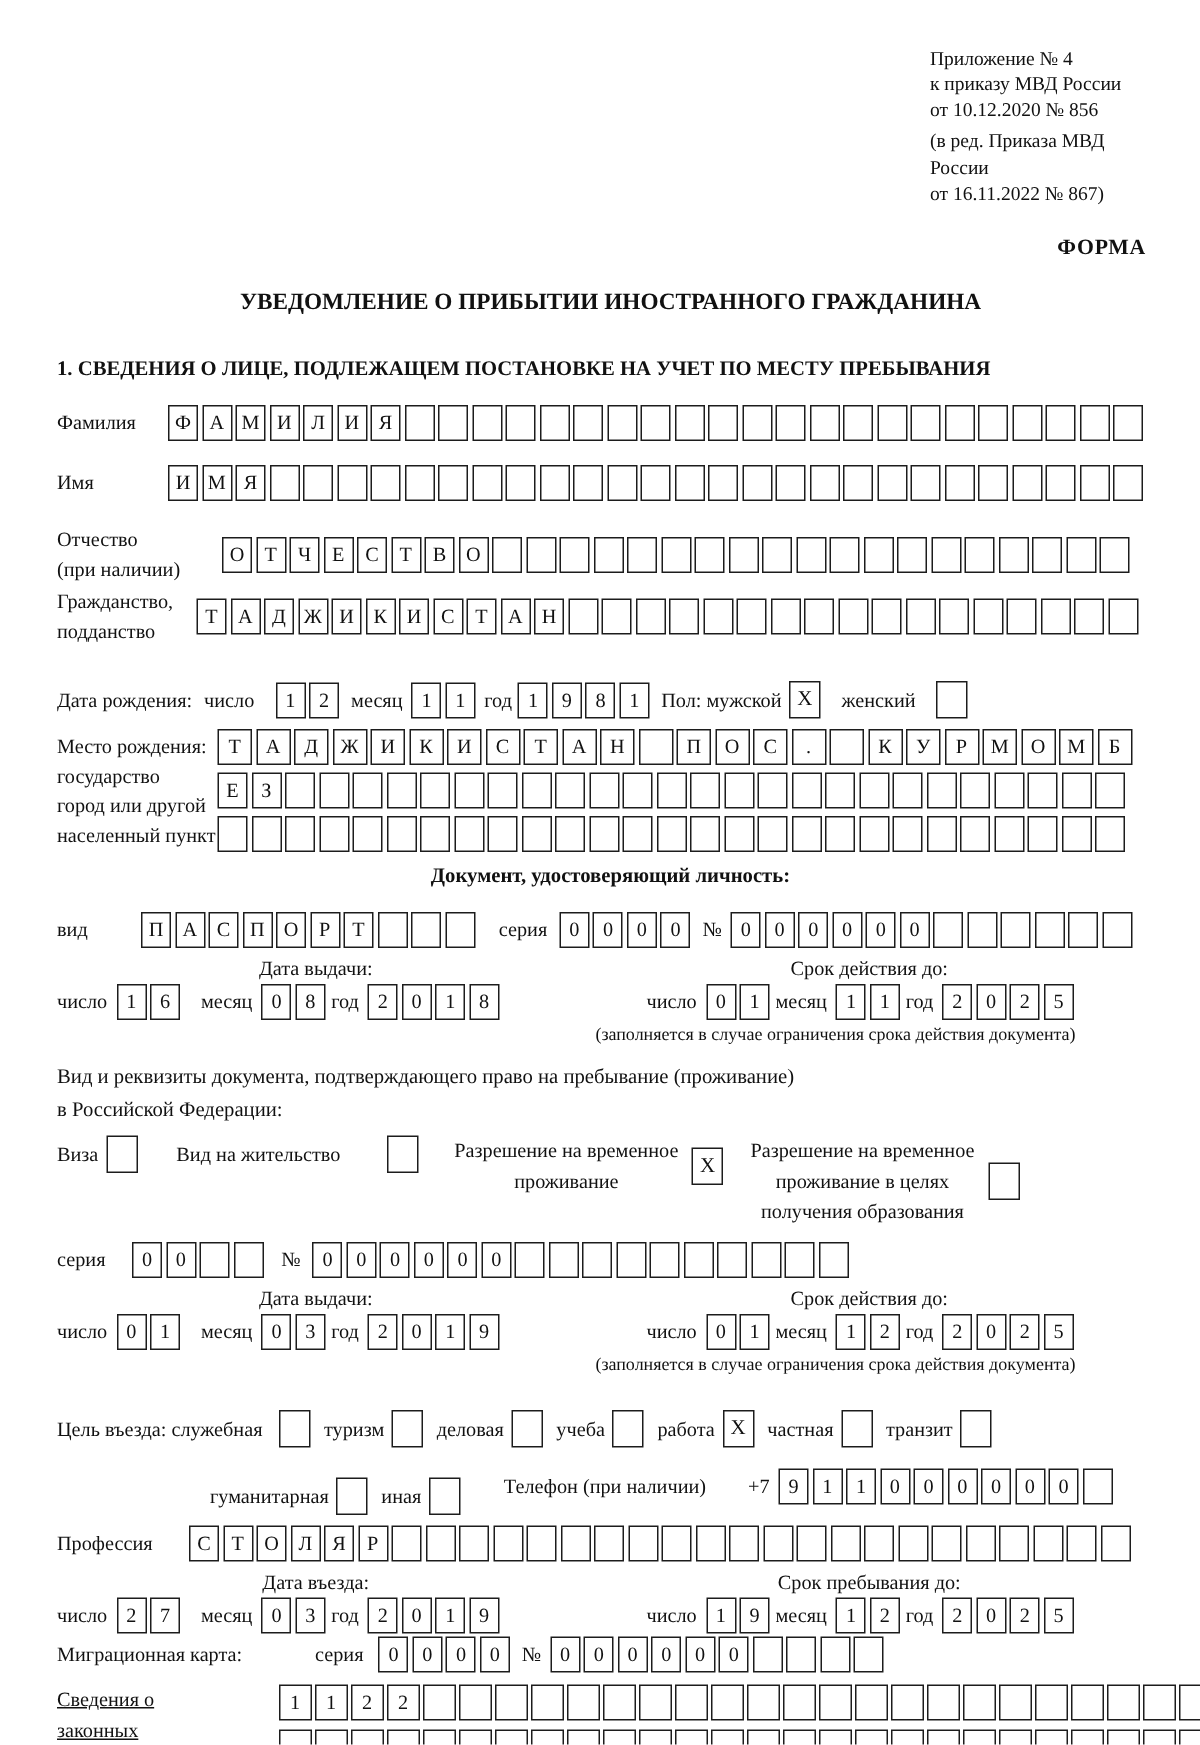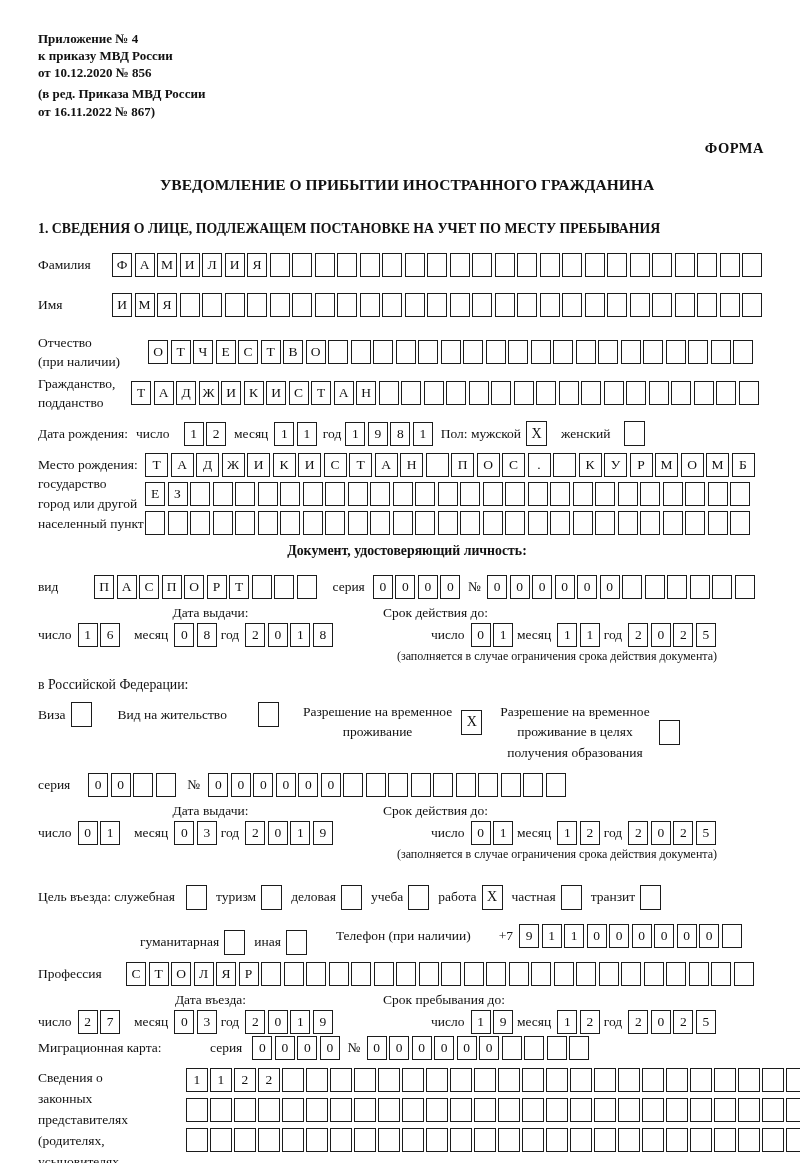--- a/index.html
+++ b/index.html
@@ -1,20 +1,20 @@
 <!DOCTYPE html>
 <html><head>
 <meta charset="utf-8">
 <style>
   html,body{margin:0;padding:0;background:#fff;}
   body{width:800px;height:1163px;overflow:hidden;font-family:"Liberation Serif","DejaVu Serif",serif;color:#111;}
   .page{width:800px;height:1163px;box-sizing:border-box;padding:30px 24px 0 38px;position:relative;}
 
   
-  .hdr{font-size:13px;line-height:1.32;font-weight:bold;}
+  .hdr{margin-left:582px;font-size:13px;line-height:1.32;}
   .hdr .sub{margin-top:4px;}
   .forma{margin-top:20px;text-align:right;padding-right:12px;font-weight:bold;font-size:14.5px;letter-spacing:.5px;}
 
   
   .title{margin-top:16px;text-align:center;font-weight:bold;font-size:15.5px;line-height:1.55;}
   .uline{display:inline-block;width:56px;border-bottom:2.2px solid #333;height:1px;vertical-align:baseline;margin-left:8px;}
   .sec-head{margin-top:24px;font-weight:bold;font-size:13.8px;text-align:left;}
 
   
   .row{display:flex;align-items:center;margin-top:16px;}
@@ -29,21 +29,21 @@
   .cbx{width:21px;height:25px;box-sizing:border-box;border:1.7px solid #1c1c1c;display:inline-flex;align-items:center;justify-content:center;font-size:14px;flex:none;background:#fff;}
 
   .w72{width:74px;}
   .w110{width:110px;}
   .w93{width:93px;}
   .mlab{width:107px;}
 
   
   .dlabels{display:flex;margin-top:6px;font-size:13.5px;}
   .dlabels .l{width:345px;text-align:center;flex:none;}
-  .dlabels .r{flex:1;text-align:left;}
+  .dlabels .r{flex:1;text-align:center;}
   .dates{display:flex;margin-top:2px;align-items:center;}
   .dgroup{display:flex;align-items:center;gap:4px;flex:none;}
   .dgroup .lab{margin-right:2px;}
   .dates .left{width:345px;}
   .dnote{display:flex;margin-top:2px;align-items:center;}
   .dnote .sp{width:300px;flex:none;}
   .dnote .txt{flex:1;text-align:center;font-size:12px;}
 
   .doc-head{margin-top:8px;text-align:center;font-weight:bold;font-size:13.8px;}
   .restext{margin-top:10px;font-size:13.8px;line-height:1.6;}
@@ -52,21 +52,21 @@
   .resrow{display:flex;align-items:flex-start;margin-top:6px;font-size:13.5px;}
   .resrow .pair{display:flex;align-items:center;gap:9px;}
   .center2{text-align:center;line-height:1.5;}
 
   .purp{display:flex;align-items:center;margin-top:10px;font-size:13.5px;flex-wrap:nowrap;}
   .purp .pair{display:flex;align-items:center;gap:5px;margin-right:9px;margin-top:13px;}
   .gap18{margin-right:14px;}
 
   .repwrap{display:flex;margin-top:8px;align-items:flex-start;}
   .repwrap .rlab{width:148px;flex:none;font-size:13.5px;line-height:1.55;}
-  .repwrap .rlab span{display:block;}
+  .repwrap .rlab span{display:block;text-decoration:underline;}
   .rep-boxes{margin-bottom:6px;}
 </style>
 </head>
 <body>
 
 <div class="page">
 
   <div class="hdr">
     <div>Приложение № 4</div>
     <div>к приказу МВД России</div>
@@ -218,21 +218,21 @@
         <span class="bx"></span>
         <span class="bx"></span>
         <span class="bx"></span>
         <span class="bx"></span>
         <span class="bx"></span>
         <span class="bx"></span>
         <span class="bx"></span>
       </span>
   </div>
 
-  <div class="row" style="margin-top:8px">
+  <div class="row" style="margin-top:24px">
     <span class="lab">Дата рождения:</span>
     <span class="lab" style="margin-left:8px">число</span>
     <span class="boxes" style="margin-left:14px">
         <span class="bx">1</span>
         <span class="bx">2</span>
       </span>
     <span class="lab" style="margin-left:8px">месяц</span>
     <span class="boxes" style="margin-left:6px">
         <span class="bx">1</span>
         <span class="bx">1</span>
@@ -427,20 +427,21 @@
           <span class="bx">5</span>
         </span>
     </span>
   </div>
   <div class="dnote">
     <span class="sp"></span>
     <span class="txt">(заполняется в случае ограничения срока действия документа)</span>
   </div>
 
   <div class="restext">
+    <div>Вид и реквизиты документа, подтверждающего право на пребывание (проживание)</div>
     <div>в Российской Федерации:</div>
   </div>
 
   <div class="resrow">
     <span class="pair">
       <span>Виза</span>
       <span class="cbx" style="margin-left:-4px"></span>
     </span>
     <span class="pair" style="margin-left:26px">
       <span>Вид на жительство</span>

